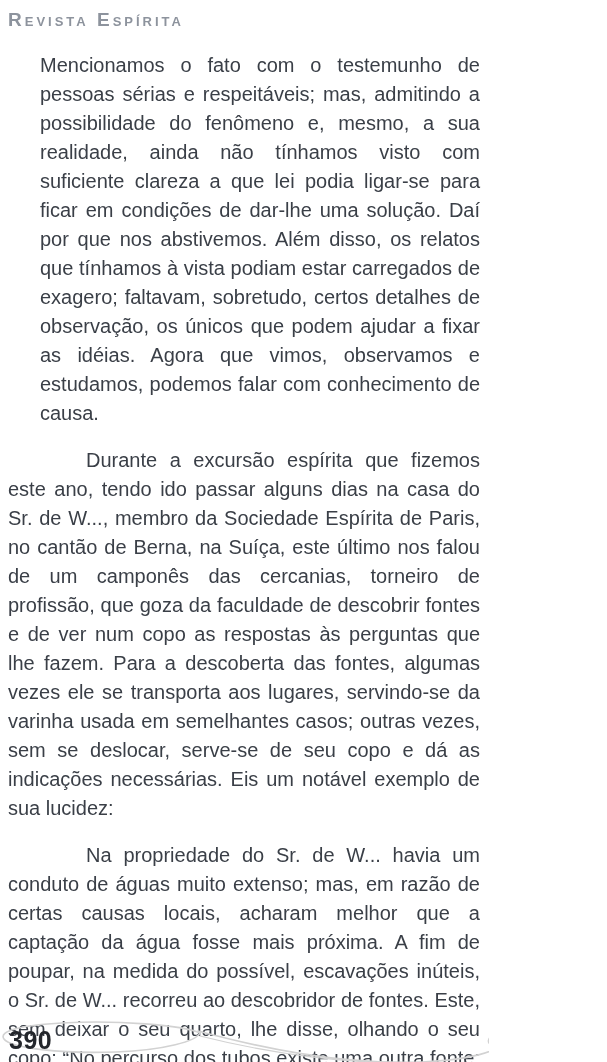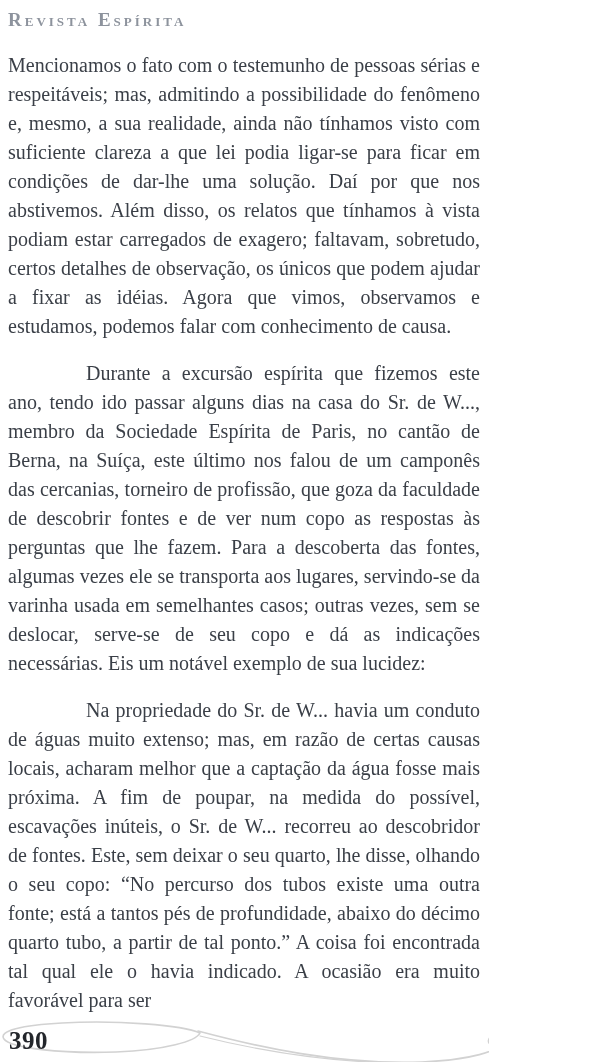--- a/index.html
+++ b/index.html
@@ -6,21 +6,21 @@
     margin: 0;
     padding: 0;
     background: #ffffff;
   }
   .page {
     position: relative;
     width: 489px;
     height: 1062px;
     background: #ffffff;
     overflow: hidden;
-    font-family: Liberation Serif, serif;
+    font-family: Liberation Sans, sans-serif;
   }
   .running-head {
     position: absolute;
     top: 9px;
     left: 8px;
     font-size: 19px;
     font-weight: 600;
     font-variant: small-caps;
     letter-spacing: 3px;
     color: #8d939d;
@@ -35,20 +35,21 @@
     font-size: 20px;
     line-height: 29px;
     color: #3a3f47;
   }
   .page-body p {
     margin: 0 0 18px 0;
     text-indent: 78px;
   }
   .page-body p.no-indent {
     text-indent: 0;
+    margin-left: 32px;
   }
   .page-footer {
     position: absolute;
     left: 0;
     bottom: 0;
     width: 100%;
     height: 42px;
   }
   .flourish {
     position: absolute;

